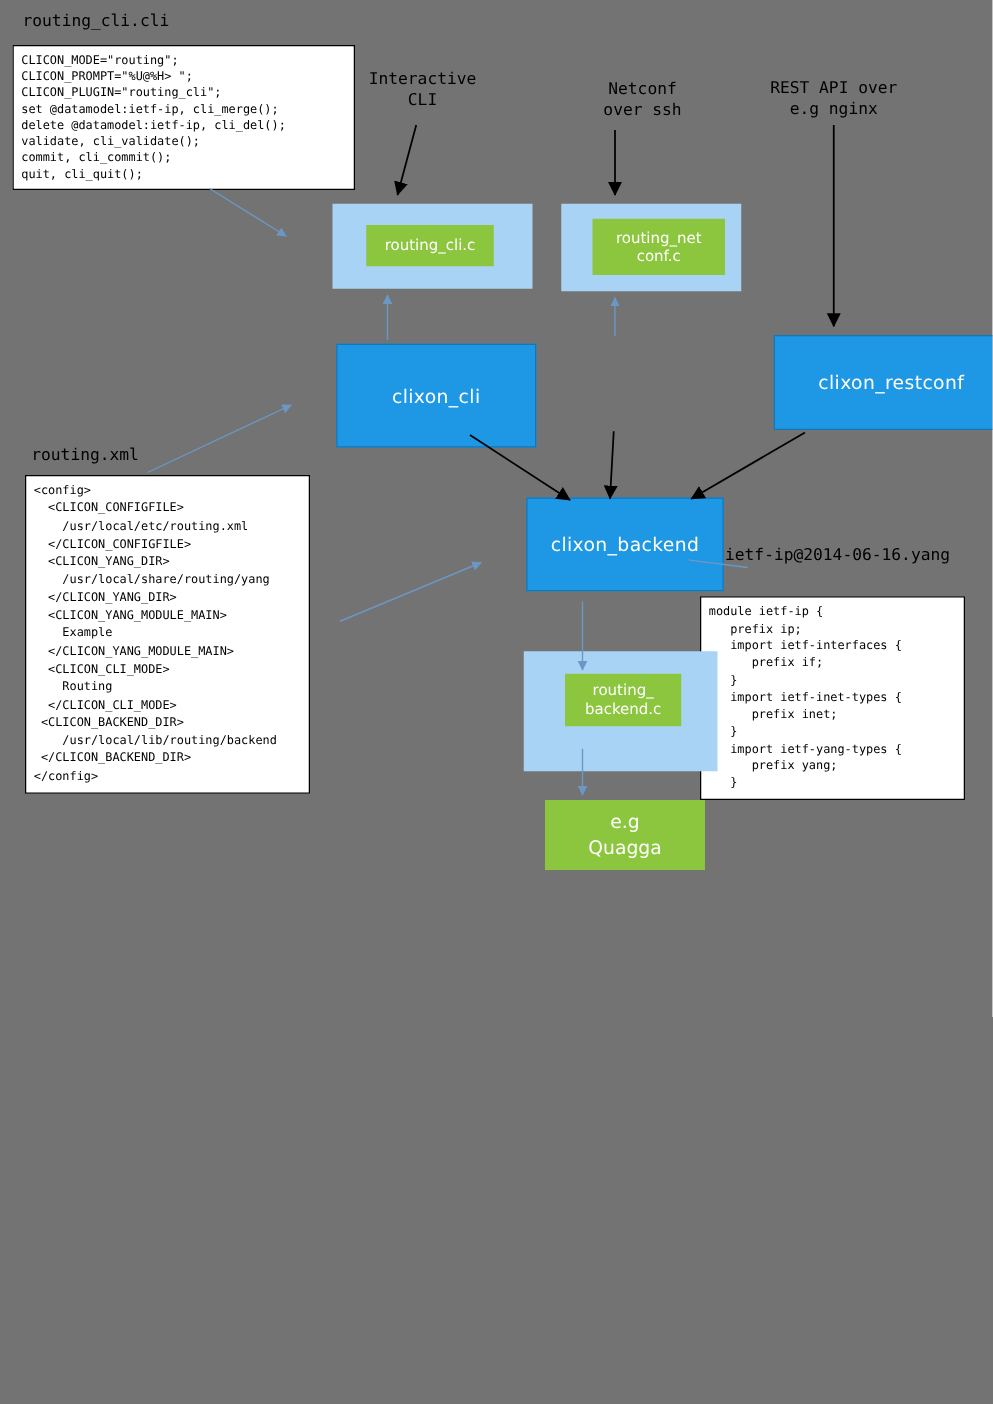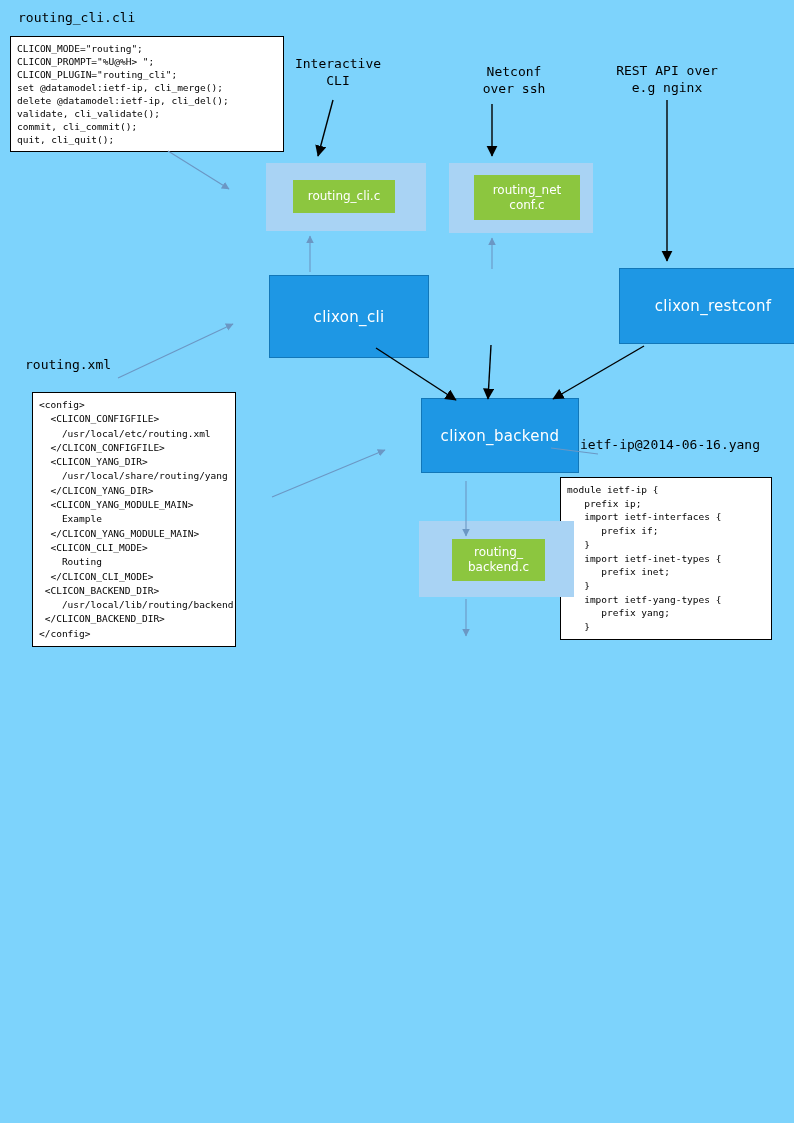--- a/index.html
+++ b/index.html
@@ -4,21 +4,21 @@
 <style>
   :root{
     --box-blue:#1e97e4;
     --box-lightblue:#a9d3f4;
     --box-green:#8cc63f;
     --arrow-blue:#6b97c4;
     --arrow-black:#000000;
   }
   html,body{margin:0;padding:0;background:#ffffff;}
   .canvas{
-    position:relative;width:794px;height:1123px;background:#7dd3fc;
+    position:relative;width:794px;height:1123px;background:#737373;
     font-family:"DejaVu Sans","Liberation Sans",sans-serif;overflow:hidden;
   }
   .file-title{
     position:absolute;font-family:"DejaVu Sans Mono","Liberation Mono",monospace;
     font-size:13px;color:#000;white-space:pre;
   }
   .code-box{
     position:absolute;background:#ffffff;border:1px solid #000;
     font-family:"DejaVu Sans Mono","Liberation Mono",monospace;
     font-size:9.5px;color:#000;padding:5px 6px;white-space:pre;box-sizing:border-box;
@@ -57,21 +57,21 @@
   <div class="file-title" style="left:580px;top:437px;">ietf-ip@2014-06-16.yang</div>
 
   <pre class="code-box" style="left:10px;top:36px;width:274px;line-height:13px;margin:0;">CLICON_MODE="routing";
 CLICON_PROMPT="%U@%H&gt; ";
 CLICON_PLUGIN="routing_cli";
 set @datamodel:ietf-ip, cli_merge();
 delete @datamodel:ietf-ip, cli_del();
 validate, cli_validate();
 commit, cli_commit();
 quit, cli_quit();</pre>
-  <pre class="code-box" style="left:20px;top:380px;width:204px;line-height:14.3px;margin:12px;">&lt;config&gt;
+  <pre class="code-box" style="left:20px;top:380px;width:228px;line-height:14.3px;margin:0;">&lt;config&gt;
   &lt;CLICON_CONFIGFILE&gt;
     /usr/local/etc/routing.xml
   &lt;/CLICON_CONFIGFILE&gt;
   &lt;CLICON_YANG_DIR&gt;
     /usr/local/share/routing/yang
   &lt;/CLICON_YANG_DIR&gt;
   &lt;CLICON_YANG_MODULE_MAIN&gt;
     Example
   &lt;/CLICON_YANG_MODULE_MAIN&gt;
   &lt;CLICON_CLI_MODE&gt;
@@ -105,25 +105,27 @@
   </div>
   <div class="node node-lightblue" style="left:418px;top:163px;width:144px;height:70px;">
     <div class="node-green-inner" style="left:25px;top:12px;width:106px;height:45px;">routing_net
 conf.c</div>
   </div>
 
   <div class="node node-blue" style="left:238px;top:275px;width:160px;height:83px;">clixon_cli</div>
   <div class="node node-blue" style="left:588px;top:268px;width:188px;height:76px;">clixon_restconf</div>
   <div class="node node-blue" style="left:390px;top:398px;width:158px;height:75px;">clixon_backend</div>
 
-  <div class="node node-lightblue" style="left:388px;top:521px;width:155px;height:76px;">
+  <div class="node node-lightblue" style="left:388px;top:521px;width:155px;height:96px;">
     <div class="node-green-inner" style="left:33px;top:18px;width:93px;height:42px;">routing_
 backend.c</div>
   </div>
 
+  <div class="node node-green" style="left:405px;top:640px;width:128px;height:56px;">e.g
+Quagga</div>
 
   <svg class="arrows" viewBox="0 0 794 1123">
     <defs>
       <marker id="ah-black" markerWidth="9" markerHeight="9" refX="7.5" refY="4" orient="auto">
         <path d="M0,0 L8,4 L0,8 z" fill="#000000"></path>
       </marker>
       <marker id="ah-blue" markerWidth="8" markerHeight="8" refX="6.5" refY="3.5" orient="auto">
         <path d="M0,0 L7,3.5 L0,7 z" fill="#6b97c4"></path>
       </marker>
     </defs>

